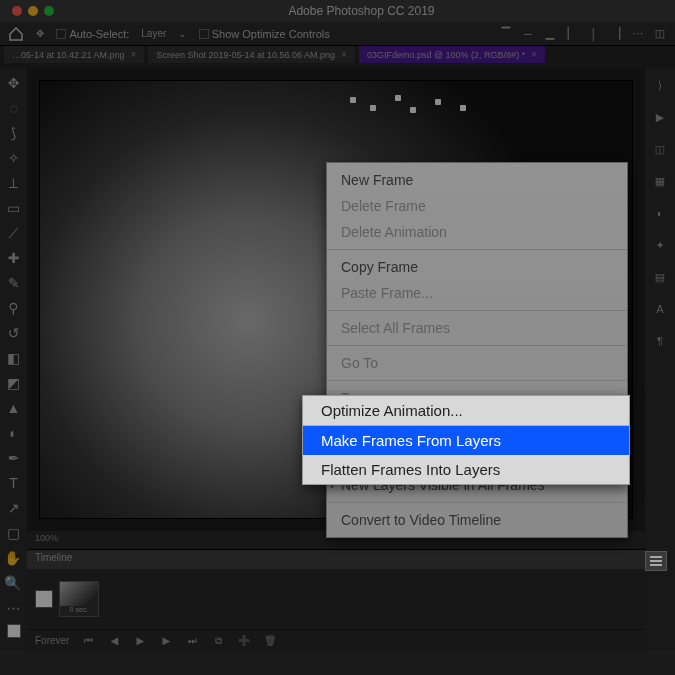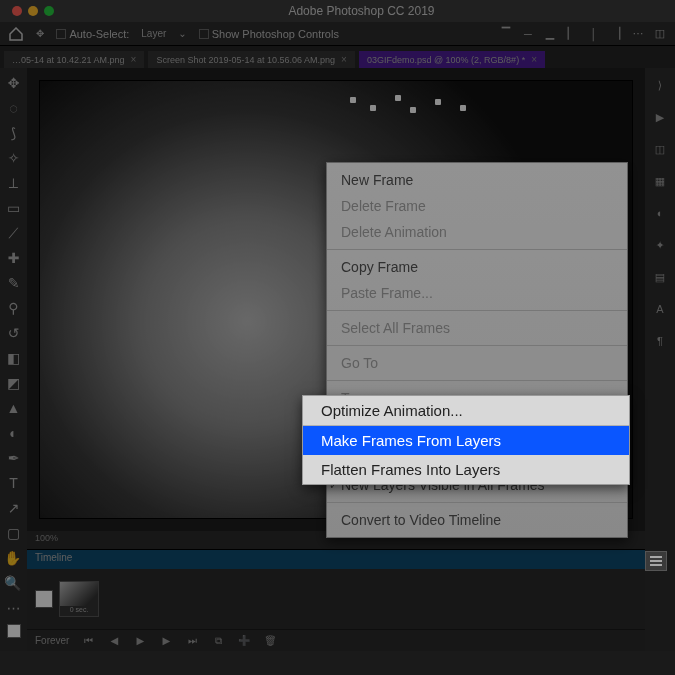--- a/index.html
+++ b/index.html
@@ -17,39 +17,39 @@
 
 .menubar { height: 24px; background: #2c2c2c; display: flex; align-items: center; padding: 0 8px; gap: 12px; border-bottom: 1px solid #000; }
 .menubar .home { width: 16px; height: 14px; }
 .menubar .lbl { color: #aaa; font-size: 10px; }
 .menubar .chk { display: flex; align-items: center; gap: 3px; }
 .menubar .box { width: 10px; height: 10px; border: 1px solid #666; }
 .menubar .spacer { flex: 1; }
 .menubar .iconrow { display: flex; gap: 8px; }
 .menubar .iconrow .ic { width: 14px; height: 14px; display:flex; align-items:center; justify-content:center; color:#aaa; }
 
-.tabsrow { height: 22px; background: #252525; display: flex; align-items: flex-end; gap: 4px; padding: 0 4px; }
+.tabsrow { height: 22px; background: #252525; display: flex; align-items: flex-start; gap: 4px; padding: 0 4px; }
 .tab { background: #323232; padding: 3px 8px; font-size: 9px; color: #aaa; display: flex; align-items: center; gap: 6px; }
 .tab.active { background: #4c1d95; }
 .tab .x { font-size: 10px; color: #888; }
 
 .workspace { display: flex; height: 583px; }
 .ltools { width: 27px; background: #2c2c2c; display: flex; flex-direction: column; align-items: center; padding-top: 6px; gap: 7px; }
 .ltools .tool { width: 18px; height: 18px; display:flex; align-items:center; justify-content:center; color:#aaa; font-size: 14px; }
 
 .center { flex: 1; position: relative; background: #1e1e1e; display: flex; flex-direction: column; }
 .canvaswrap { flex: 1; margin: 12px; background: #0c0c0c; border: 1px solid #000; position: relative; overflow: hidden; }
 .canvas { position: absolute; inset: 0; background:
   radial-gradient(ellipse 60% 80% at 35% 55%, #bdbdbd 0%, #8a8a8a 30%, #3a3a3a 60%, #111 90%);
 }
 .halo { position: absolute; top: 12px; left: 300px; width: 180px; height: 30px; }
 .halo span { position: absolute; width: 6px; height: 6px; background: #fff; border-radius: 1px; }
 
 .statusbar { height: 18px; background: #2a2a2a; padding: 2px 8px; font-size: 9px; color: #888; display:flex; gap:20px;flex-direction:column;}
-.timelinebar { height: 20px; background: #0c4a6e; border-top: 1px solid #000; padding: 2px 8px; font-size: 10px; color: #aaa;}
+.timelinebar { height: 20px; background: #404040; border-top: 1px solid #000; padding: 2px 8px; font-size: 10px; color: #aaa;}
 .timelinepanel { height: 60px; background: #2a2a2a; display:flex; align-items:center; padding: 4px 8px; gap: 6px;}
 .timelinepanel .swatch { width: 18px; height: 18px; background: #fff; border: 1px solid #555; }
 .timelinepanel .frame { width: 40px; height: 36px; background: #222; border: 1px solid #555; display:flex; flex-direction:column; }
 .timelinepanel .frame .thumb { flex:1; background: linear-gradient(135deg,#bbb 0%,#333 80%); }
 .timelinepanel .frame .ft { height:10px; background:#333; font-size:7px; color:#aaa; text-align:center;}
 .controls { height: 22px; background: #2a2a2a; display:flex; align-items:center; gap:12px; padding: 0 8px; font-size:10px; color:#999; border-top:1px solid #1a1a1a;}
 .controls .ic { width:14px; height:14px; display:flex; align-items:center; justify-content:center; }
 
 .rpanels { width: 30px; background: #2c2c2c; display:flex; flex-direction:column; align-items:center; padding-top: 8px; gap: 14px; }
 .rpanels .ic { width: 18px; height: 18px; display:flex; align-items:center; justify-content:center; color:#999;}
@@ -91,21 +91,21 @@
     </div>
     <div class="lbl">✥</div>
     <div class="chk">
       <div class="box"></div>
       <span>Auto-Select:</span>
     </div>
     <span class="lbl">Layer</span>
     <span class="lbl">⌄</span>
     <div class="chk">
       <div class="box"></div>
-      <span>Show Photoshop Controls</span>
+      <span>Show Optimize Controls</span>
     </div>
     <div class="spacer"></div>
     <div class="iconrow">
       <div class="ic">▔</div>
       <div class="ic">─</div>
       <div class="ic">▁</div>
       <div class="ic">▏</div>
       <div class="ic">│</div>
       <div class="ic">▕</div>
       <div class="ic">⋯</div>

